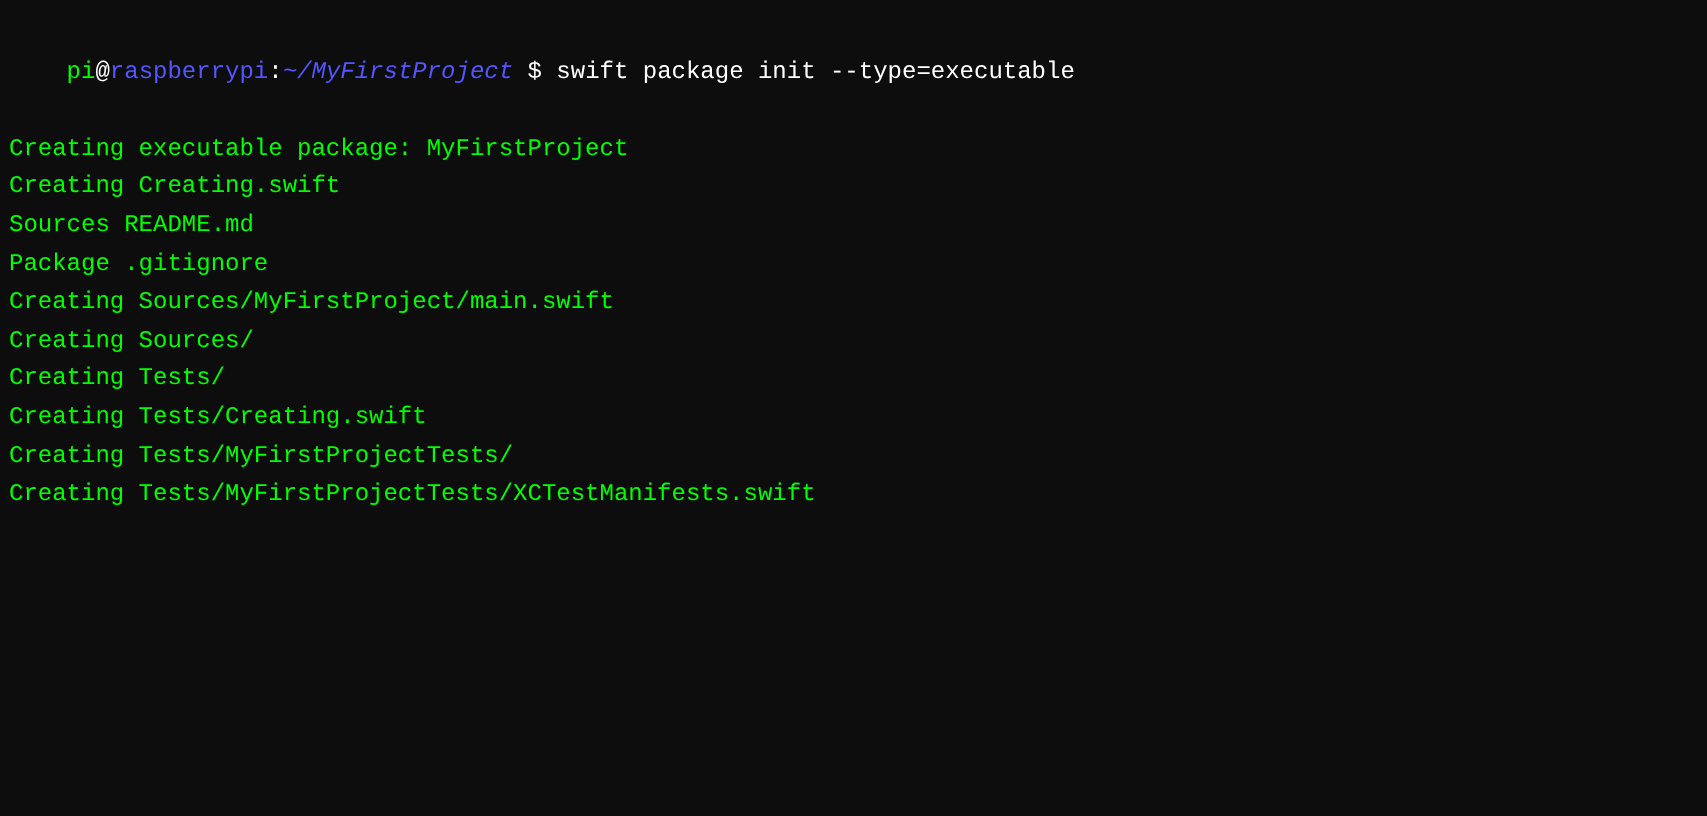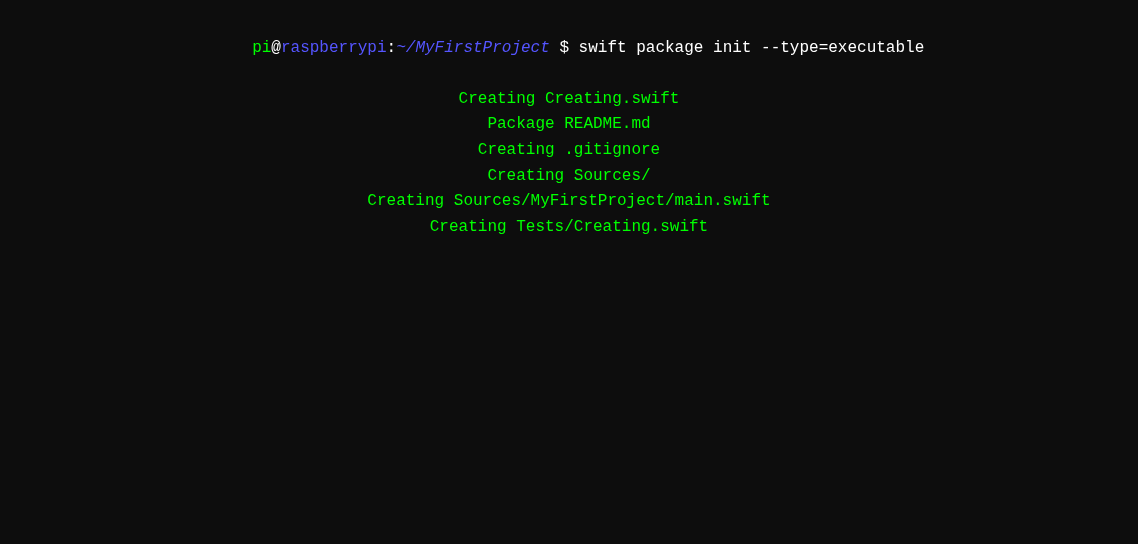--- a/index.html
+++ b/index.html
@@ -1,19 +1,18 @@
 <!DOCTYPE html>
 <html><head>
   <meta charset="utf-8">
   <style>
     * {
       margin: 0;
       padding: 0;
       box-sizing: border-box;
-      text-align: center;
     }
 
     body {
       width: 1138px;
       height: 544px;
       background-color: #0d0d0d;
       font-family: 'Courier New', Courier, monospace;
       font-size: 16px;
       line-height: 1.6;
       overflow: hidden;
@@ -74,21 +73,25 @@
   </style>
 </head>
 <body>
 
 <div class="terminal">
 
   <span class="line">
     <span class="prompt-user">pi</span><span class="prompt-at">@</span><span class="prompt-host">raspberrypi</span><span class="prompt-colon">:</span><span class="prompt-path">~/MyFirstProject</span><span class="prompt-dollar"> $</span><span class="prompt-command"> swift package init --type=executable</span>
   </span>
 
+  <span class="line output-text">Creating executable package: MyFirstProject</span>
   <span class="line output-text">Creating Creating.swift</span>
-  <span class="line output-text">Package README.md</span>
-  <span class="line output-text">Creating .gitignore</span>
+  <span class="line output-text">Sources README.md</span>
+  <span class="line output-text">Package .gitignore</span>
+  <span class="line output-text">Creating Sources/MyFirstProject/main.swift</span>
   <span class="line output-text">Creating Sources/</span>
-  <span class="line output-text">Creating Sources/MyFirstProject/main.swift</span>
+  <span class="line output-text">Creating Tests/</span>
   <span class="line output-text">Creating Tests/Creating.swift</span>
+  <span class="line output-text">Creating Tests/MyFirstProjectTests/</span>
+  <span class="line output-text">Creating Tests/MyFirstProjectTests/XCTestManifests.swift</span>
 
 
 </div>
 
 </body></html>

